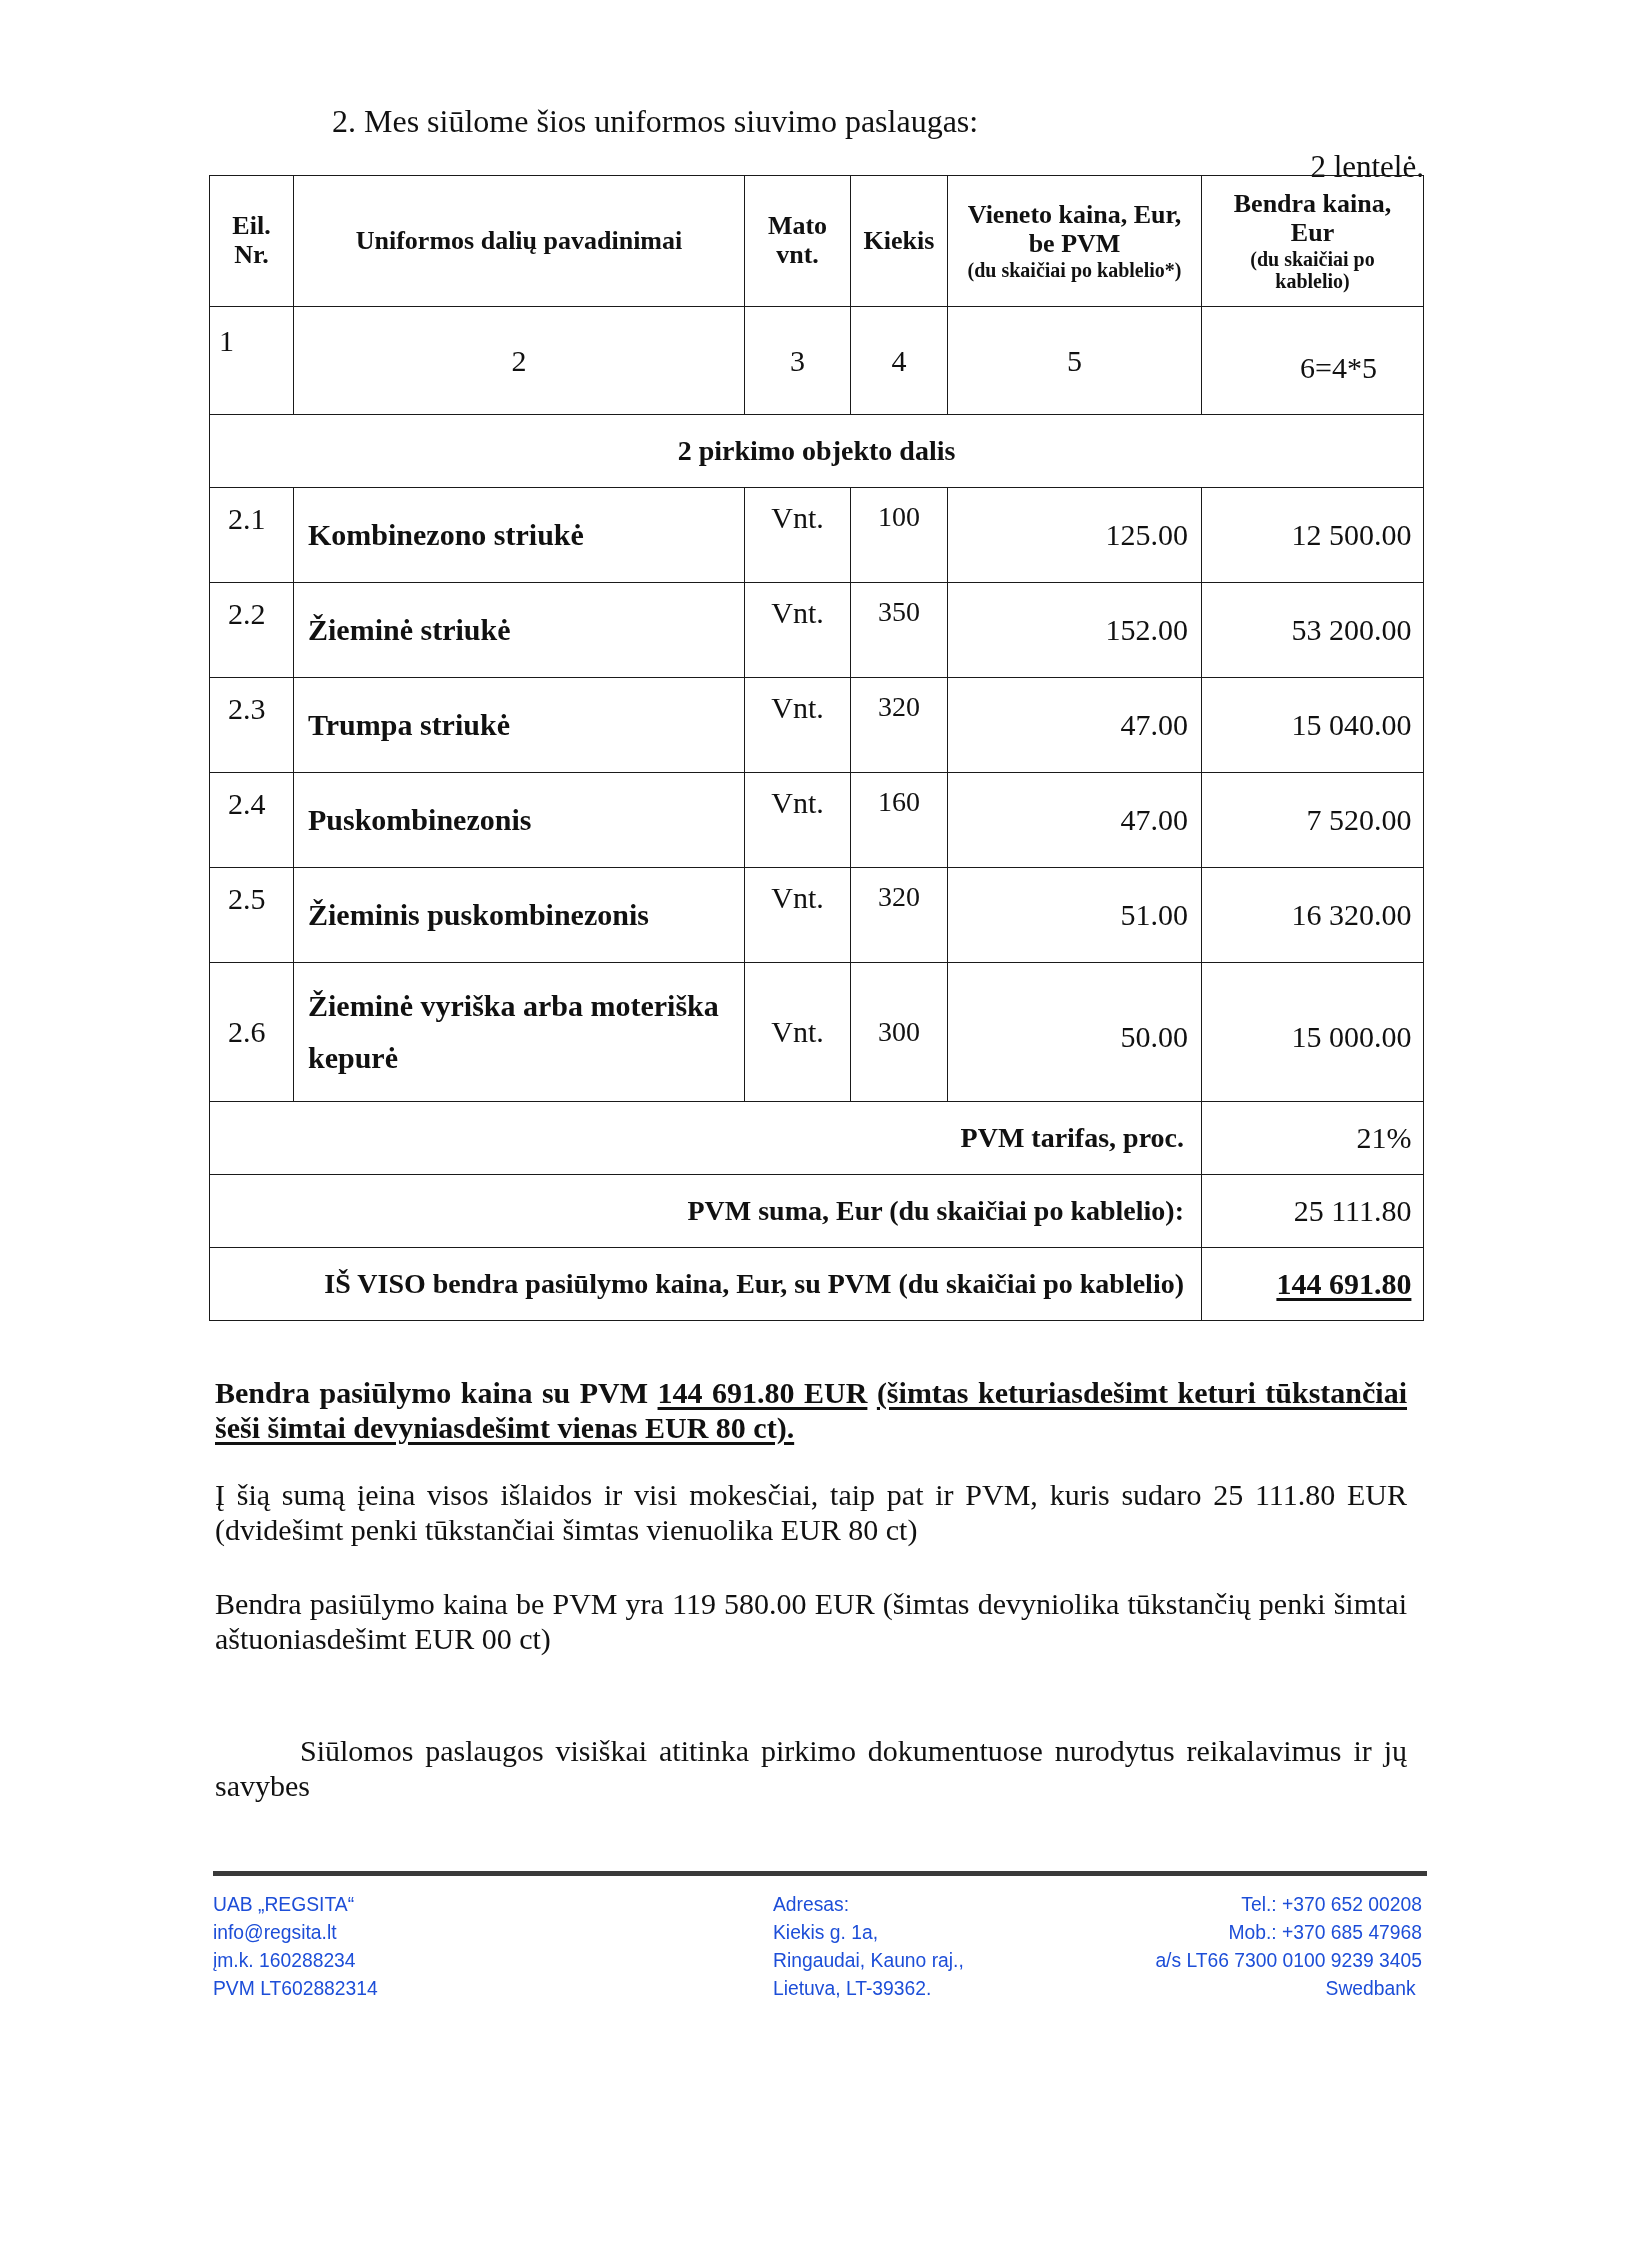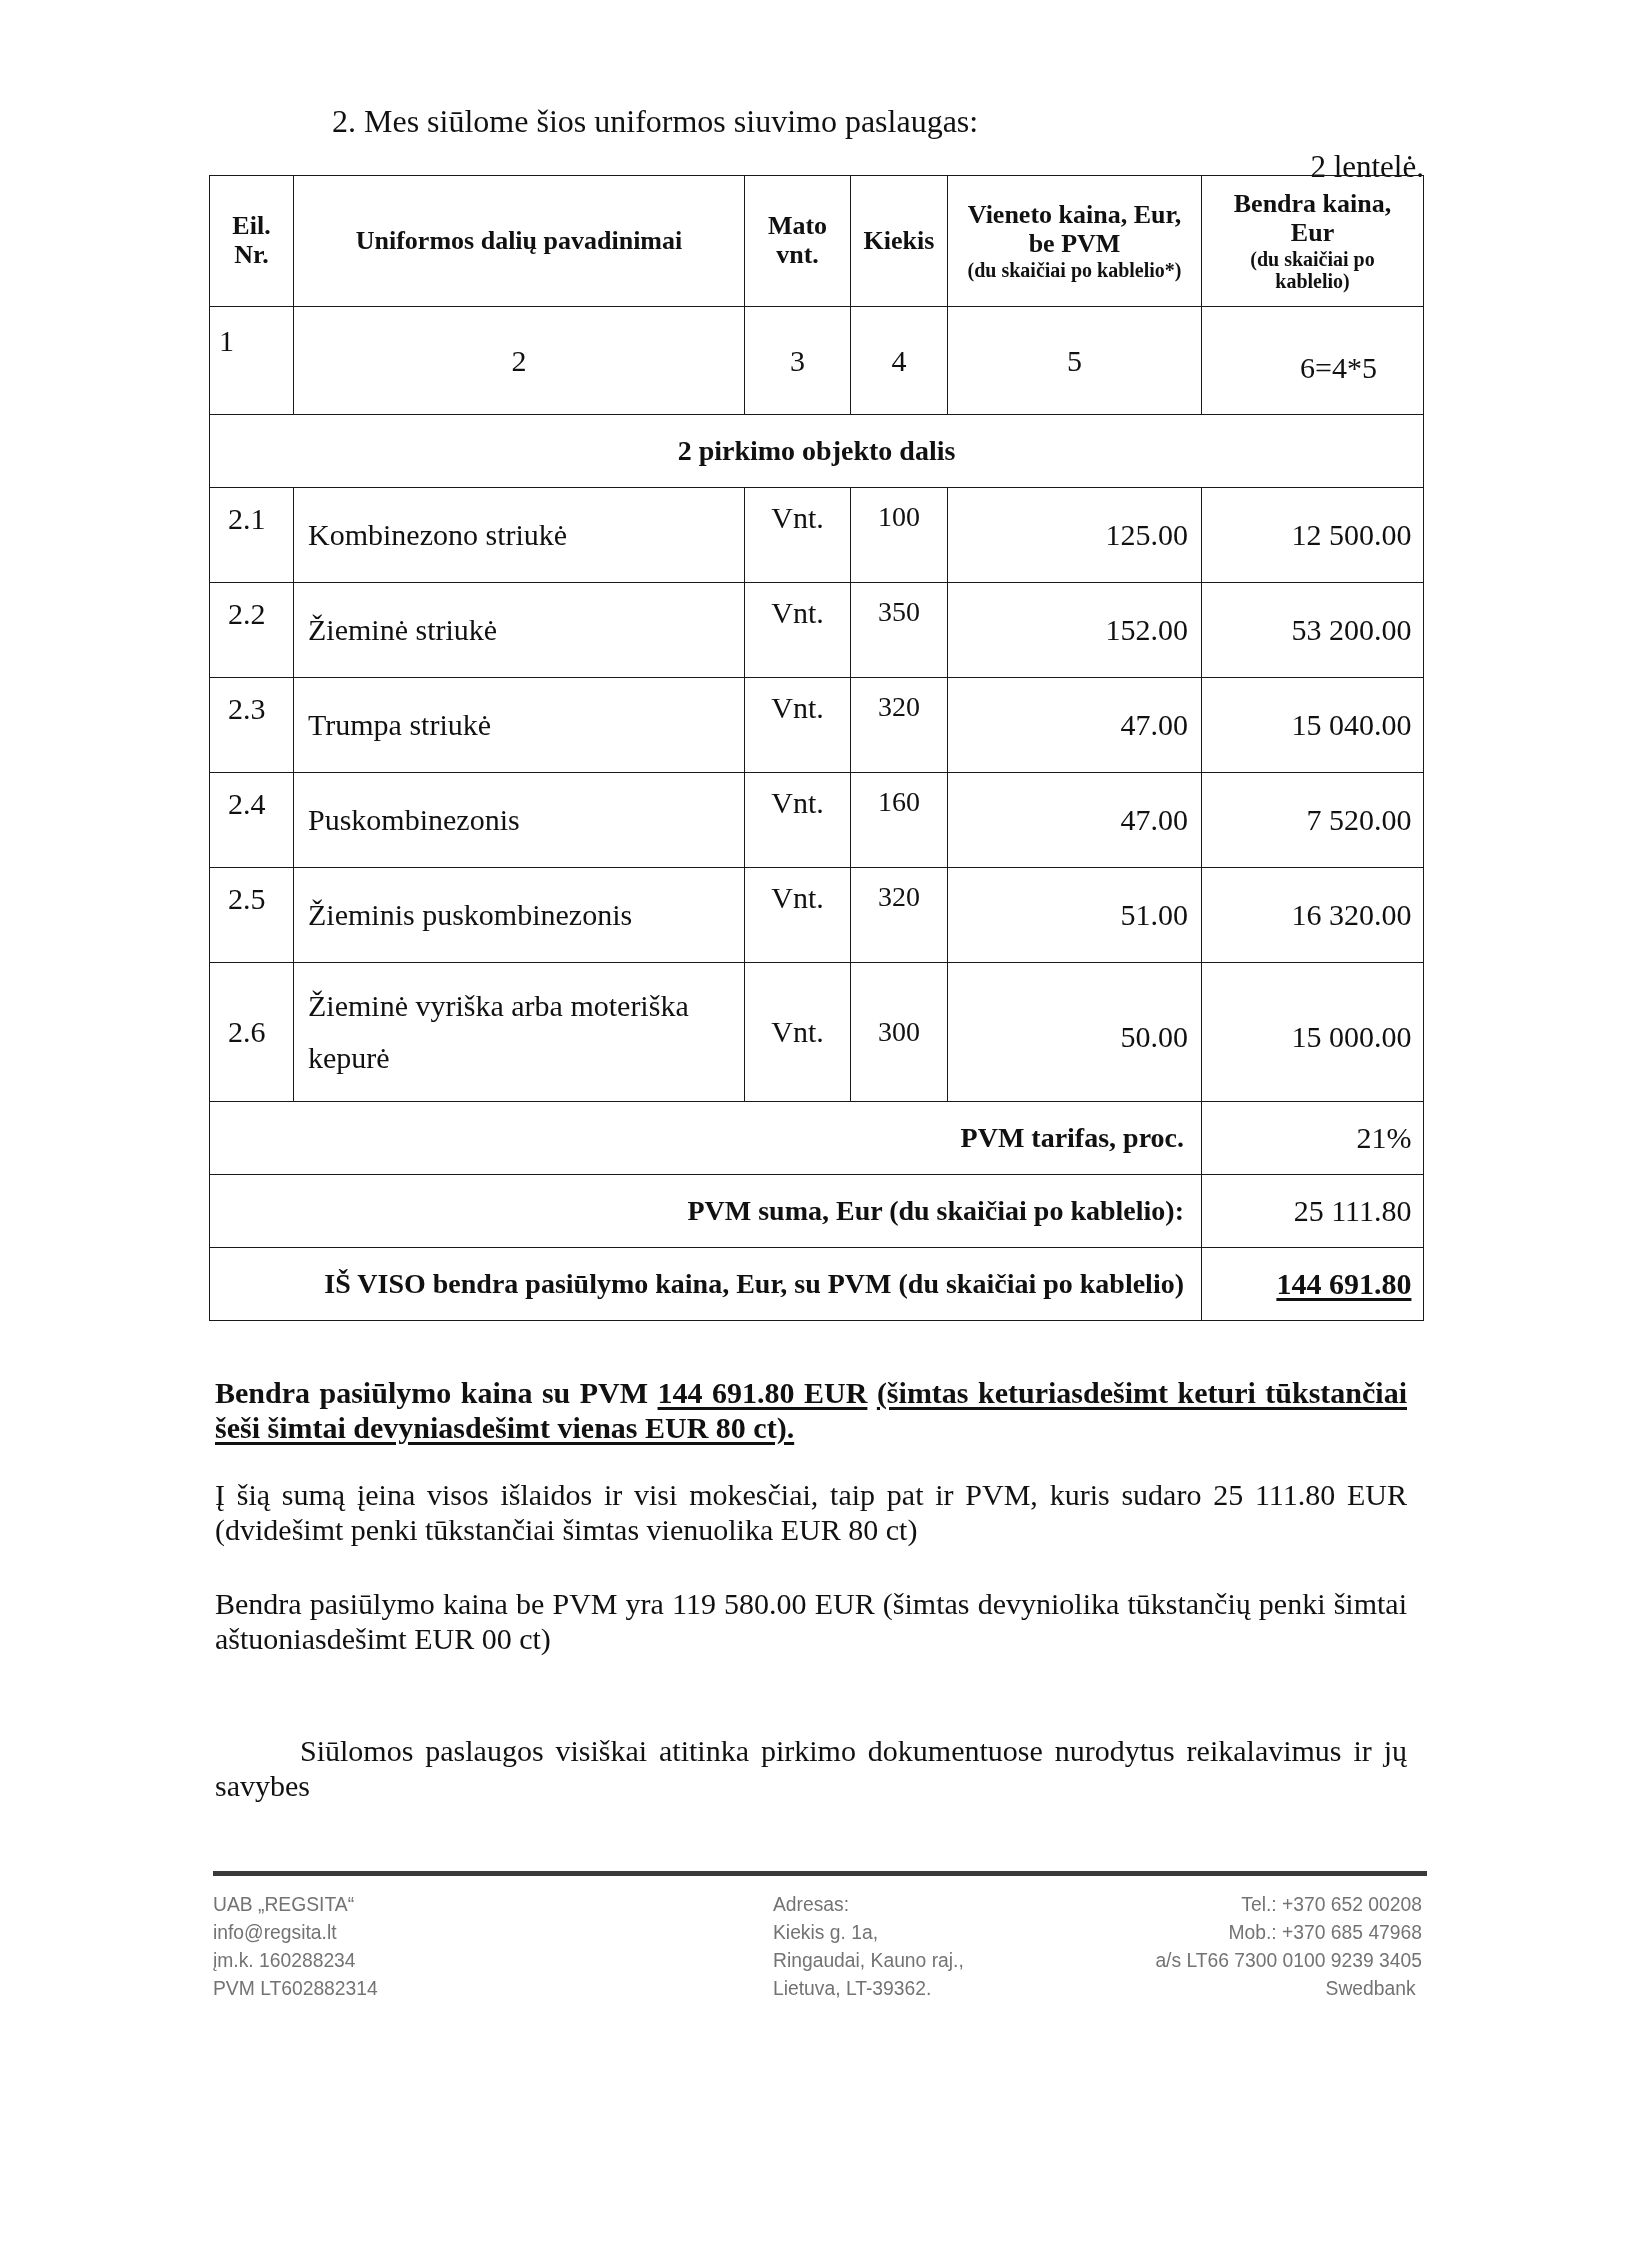--- a/index.html
+++ b/index.html
@@ -23,21 +23,21 @@
   }
   .tbl th { font-weight: bold; text-align: center; line-height: 1.1; }
   .th-main { font-size: 26px; }
   .th-sub  { font-size: 20px; display: block; }
   .tbl .num-row td { text-align: center; font-size: 30px; height: 90px; }
   .tbl .num-row td.first { text-align: left; vertical-align: top; padding-top: 17px; }
   .tbl .num-row td.last { text-align: right; padding-right: 46px; padding-top: 14px; }
   .section-row td { text-align: center; font-weight: bold; font-size: 28px; height: 72px; }
   .item-row td { font-size: 30px; height: 80px; }
   .item-row td.nr { vertical-align: top; padding-top: 14px; padding-left: 18px; }
-  .item-row td.name { padding-left: 14px; }
+  .item-row td.name { padding-left: 14px; font-weight: bold; }
   .item-row td.unit { text-align: center; vertical-align: top; padding-top: 13px; }
   .item-row td.qty { text-align: center; vertical-align: top; padding-top: 13px; font-size: 28px; }
   .item-row td.price { text-align: right; padding-right: 13px; }
   .item-row td.total { text-align: right; padding-right: 11.6px; }
   .item-row.tall td { height: 129px; }
   .item-row.tall td.nr { vertical-align: middle; padding-top: 0; }
   .item-row.tall td.name { line-height: 52px; }
   .item-row.tall td.unit, .item-row.tall td.qty { vertical-align: middle; padding-top: 0; }
   .item-row.tall td.price, .item-row.tall td.total { padding-top: 9px; margin-top: 48px; }
   .sum-row td { height: 72px; font-size: 28px; }
@@ -48,21 +48,21 @@
   
   .para { left: 215px; width: 1192px; font-size: 30px; line-height: 35px; text-align: justify; }
   .p-bold { top: 1375px; font-weight: bold; }
   .u { text-decoration: underline; text-decoration-thickness: 2.6px; text-underline-offset: 3.9px; }
   .p2 { top: 1477px; }
   .p3 { top: 1586px; }
   .p4 { top: 1733px; text-indent: 85px; }
 
   
   .footer-rule { left: 213px; top: 1871px; width: 1214px; height: 4.5px; background: #3a3a3a; }
-  .footer-col { top: 1891px; font-family: "Liberation Sans", "DejaVu Sans", sans-serif; font-size: 19.3px; line-height: 28px; color: #737373; }
+  .footer-col { top: 1891px; font-family: "Liberation Sans", "DejaVu Sans", sans-serif; font-size: 19.3px; line-height: 28px; color: #1d4ed8; }
   .f-left { left: 213px; }
   .f-mid { left: 773px; }
   .f-right { right: 222px; text-align: right; }
   .f-line { display: block; white-space: nowrap; }
   .f-right .f-line.bank { padding-right: 6.4px; }
 </style>
 </head>
 <body>
 
 <div class="abs heading">2. Mes siūlome šios uniformos siuvimo paslaugas:</div>

